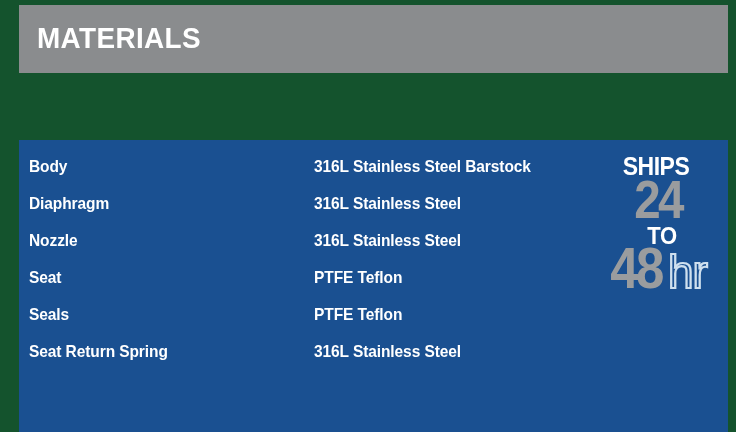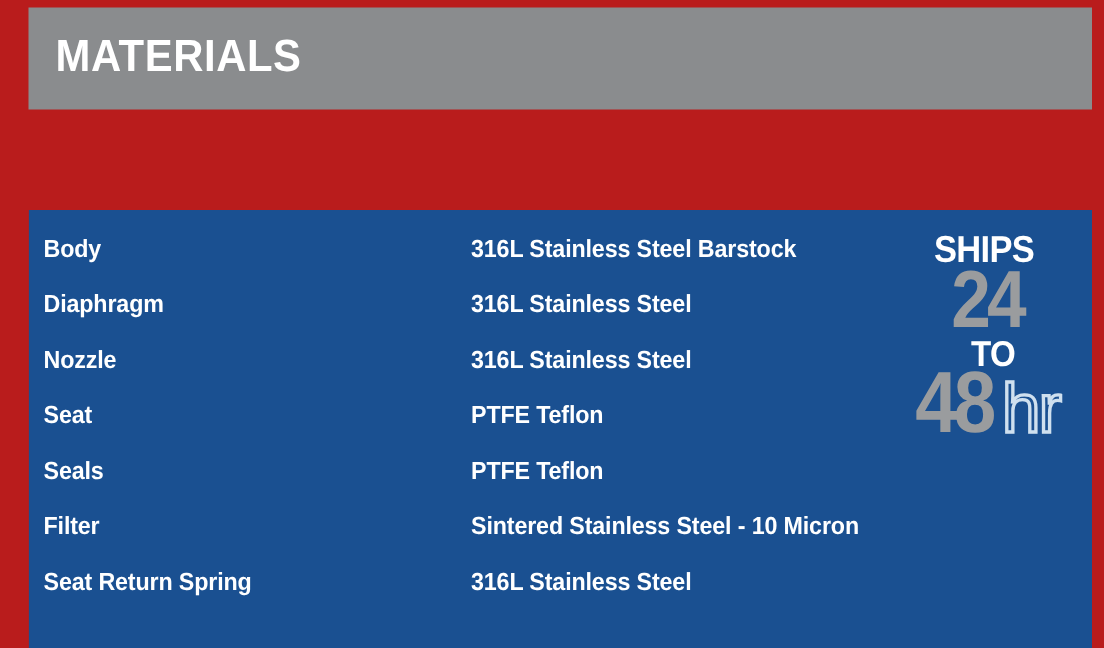--- a/index.html
+++ b/index.html
@@ -14,21 +14,21 @@
     overflow: hidden;
     position: relative;
   }
 
   #spec-sheet {
     position: absolute;
     left: 0;
     top: 0;
     width: 736px;
     height: 432px;
-    background: #b91c1c;
+    background: #14532d;
   }
 
   
   #header-bar {
     position: absolute;
     left: 19px;
     top: 5px;
     width: 709px;
     height: 68px;
     background: #8a8c8e;
@@ -153,24 +153,20 @@
       <div class="mat-row">
         <div class="mat-component">Seat</div>
         <div class="mat-value">PTFE Teflon</div>
       </div>
 
       <div class="mat-row">
         <div class="mat-component">Seals</div>
         <div class="mat-value">PTFE Teflon</div>
       </div>
 
-      <div class="mat-row">
-        <div class="mat-component">Filter</div>
-        <div class="mat-value">Sintered Stainless Steel - 10 Micron</div>
-      </div>
 
       <div class="mat-row">
         <div class="mat-component">Seat Return Spring</div>
         <div class="mat-value">316L Stainless Steel</div>
       </div>
 
 
     </div>
 
     <div id="ships-badge">

